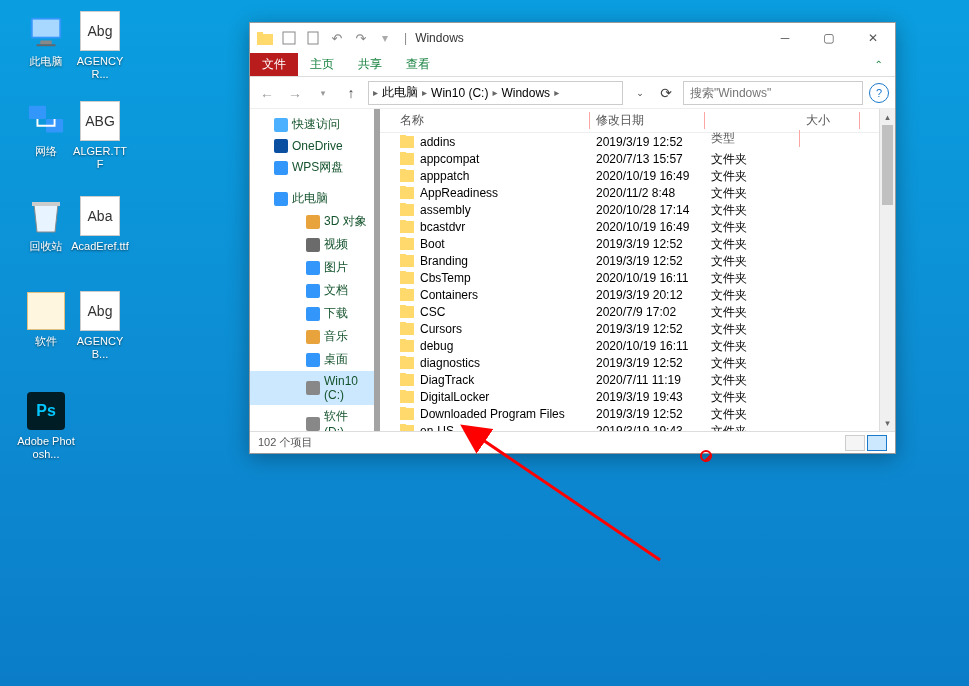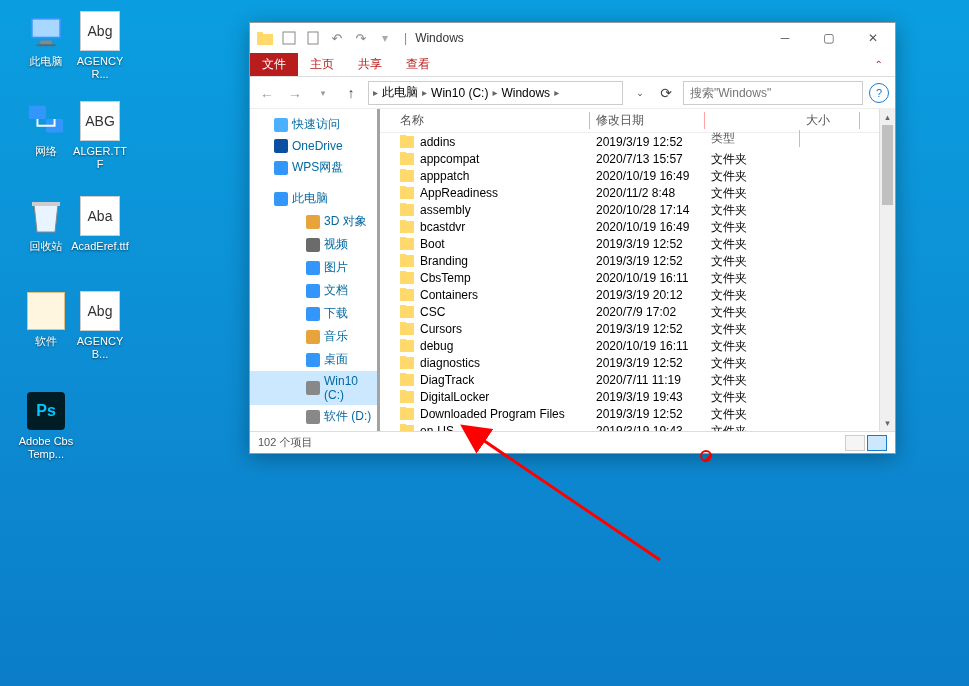--- a/index.html
+++ b/index.html
@@ -21,35 +21,35 @@
 .titlebar { height: 30px; background: #fff; display: flex; align-items: center; font-size: 12px; color: #333; }
 .titlebar .qat { display: flex; align-items: center; gap: 6px; padding: 0 6px; }
 .titlebar .qat .qbtn { width: 18px; height: 18px; display: flex; align-items: center; justify-content: center; }
 .titlebar .title { flex: 1; padding-left: 4px; }
 .win-controls { display: flex; }
 .win-controls .wc { width: 44px; height: 30px; display: flex; align-items: center; justify-content: center; color: #555; cursor: pointer; }
 
 .ribbon { height: 24px; background: #fff; display: flex; align-items: stretch; font-size: 12px; border-bottom: 1px solid #ddd; }
 .ribbon .tab { padding: 0 12px; display: flex; align-items: center; cursor: pointer; }
 .ribbon .tab.file { background: #b91c1c; color: #fff; }
-.ribbon .tab.inactive { color: #b91c1c; }
+.ribbon .tab.inactive { color: #15803d; }
 
 .addrbar { height: 32px; background: #fff; display: flex; align-items: center; padding: 4px 6px; gap: 6px; border-bottom: 1px solid #eee; }
 .nav-btn { width: 22px; height: 22px; display: flex; align-items: center; justify-content: center; color: #999; font-size: 14px; cursor: pointer; }
 .nav-btn.enabled { color: #444; }
 .breadcrumb { flex: 1; border: 1px solid #ccc; height: 24px; display: flex; align-items: center; font-size: 12px; padding: 0 4px; overflow: hidden; }
 .breadcrumb .crumb { padding: 0 4px; cursor: pointer; }
 .breadcrumb .sep { color: #666; font-size: 10px; }
 .refresh-section { display: flex; align-items: center; gap: 4px; }
 .searchbox { width: 180px; border: 1px solid #ccc; height: 24px; font-size: 12px; color: #888; padding: 0 6px; display: flex; align-items: center; }
 .searchbox input { border: none; outline: none; width: 100%; font-size: 12px; }
 .help-icon { width: 20px; height: 20px; border-radius: 50%; border: 1px solid #1979ca; color: #1979ca; display: flex; align-items: center; justify-content: center; font-size: 11px; }
 
 .content { flex: 1; display: flex; overflow: hidden; }
-.sidebar { width: 130px; border-right: 3px solid #a3a3a3; font-size: 12px; color: #0369a1; overflow-y: auto; padding-top: 4px; }
+.sidebar { width: 130px; border-right: 6px solid #a3a3a3; font-size: 12px; color: #14532d; overflow-y: auto; padding-top: 4px; }
 .sidebar .tree-item { padding: 3px 4px 3px 24px; cursor: pointer; position: relative; display: flex; align-items: center; gap: 4px; }
 .sidebar .tree-item.sub { padding-left: 56px; }
 .sidebar .tree-item.selected { background: #cce8ff; }
 .sidebar .tree-icon { width: 14px; height: 14px; display: inline-block; flex-shrink: 0; }
 .sidebar .tree-sep { height: 8px; }
 
 .listview { flex: 1; display: flex; flex-direction: column; overflow: hidden; }
 .list-header { height: 24px; display: flex; align-items: center; font-size: 12px; color: #555; border-bottom: 1px solid #eee; }
 .list-header .col { padding: 0 6px; border-right: 1px solid #fca5a5; }
 .list-body { flex: 1; overflow-y: auto; font-size: 12px; }
@@ -138,21 +138,21 @@
       <div class="desktop-icon" style="left: 70px; top: 290px;">
         <div class="icon-box">
           <div class="font-file">Abg</div>
         </div>
         <div class="label">AGENCYB...</div>
       </div>
       <div class="desktop-icon" style="left: 16px; top: 390px; text-align: center;">
         <div class="icon-box">
           <div class="ps-icon">Ps</div>
         </div>
-        <div class="label">Adobe CbsTemp...</div>
+        <div class="label">Adobe Photosh...</div>
       </div>
     </div>
 </div>
 
 <div class="window">
   <div class="titlebar">
     <div class="qat">
       <span class="qbtn">
           <svg width="16" height="14">
             <rect x="0" y="3" width="16" height="11" fill="#ffd96b"></rect>

